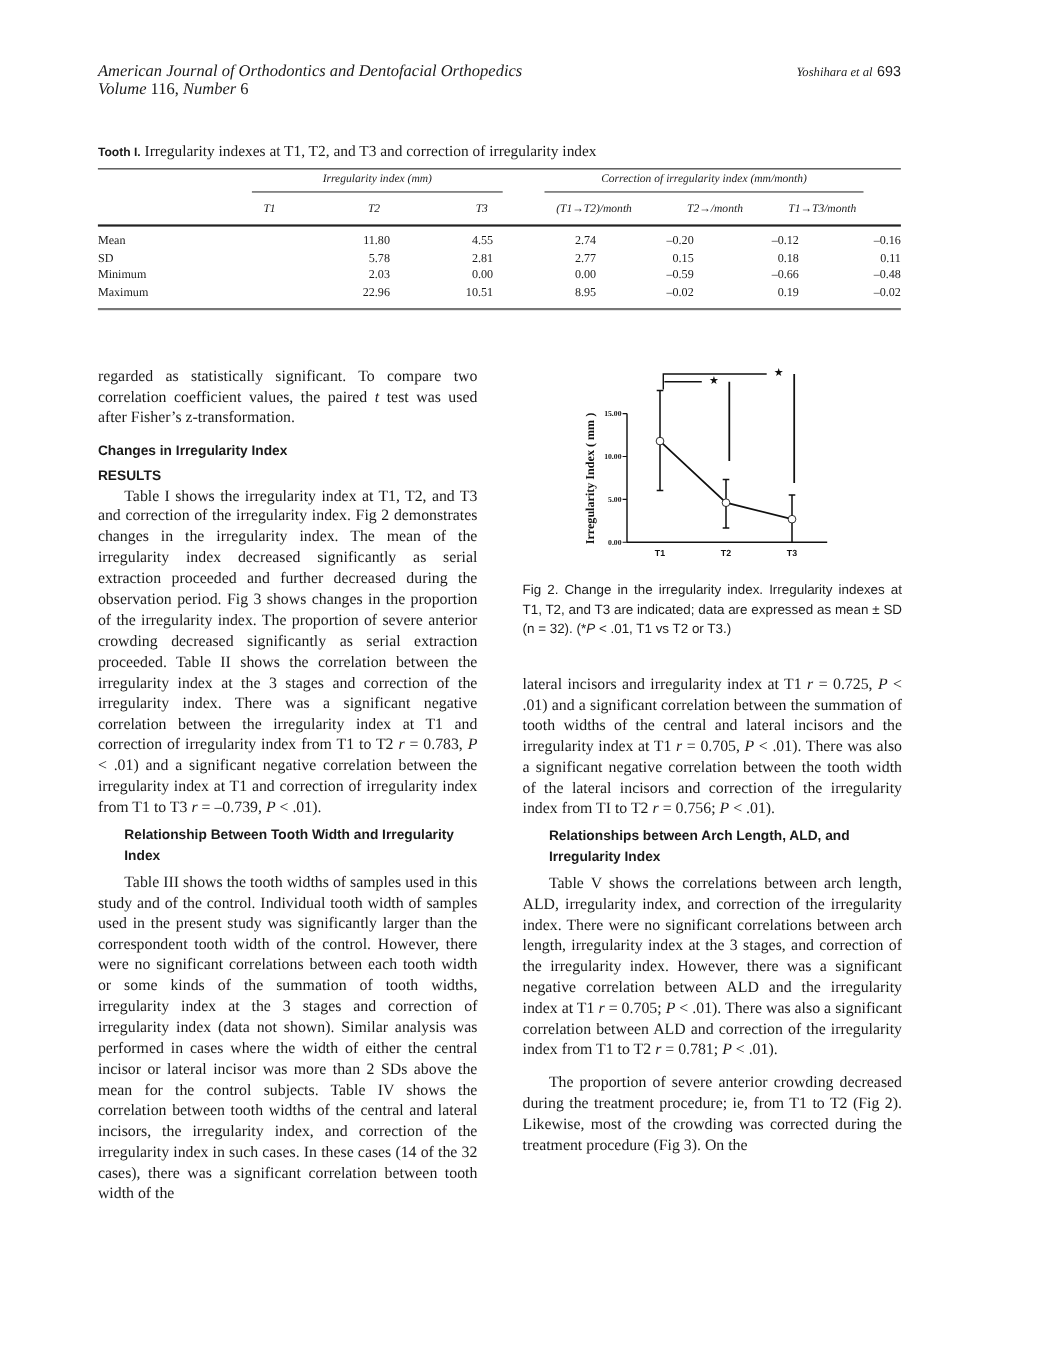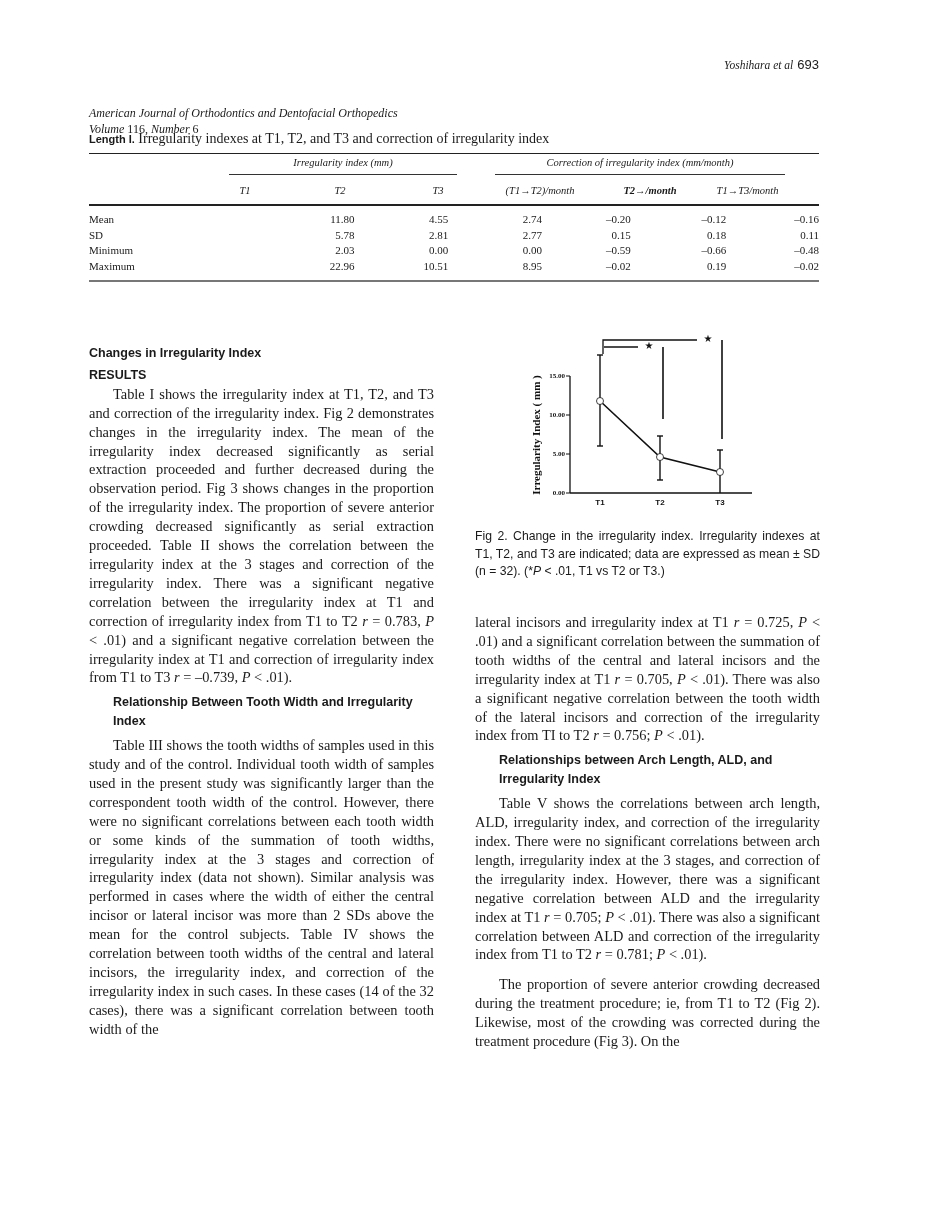--- a/index.html
+++ b/index.html
@@ -1,18 +1,18 @@
 <!DOCTYPE html>
 <html><head>
 <meta charset="utf-8">
 <style>
   html, body { margin: 0; padding: 0; background: #ffffff; }
   body { width: 950px; height: 1230px; position: relative; overflow: hidden; color: #1a1a1a; font-family: "Liberation Serif", serif; }
   .abs { position: absolute; }
-  .hdr-left { left: 89px; top: 57px; font-size: 12px; font-style: italic; line-height: 16px; margin-top: 48px; }
+  .hdr-left { left: 89px; top: 57px; font-size: 15px; font-style: italic; line-height: 16px; }
   .hdr-left .up { font-style: normal; }
   .hdr-right { right: 131px; top: 57px; font-size: 11.5px; font-style: italic; }
   .hdr-right .pg { font-style: normal; font-weight: normal; font-family: "Liberation Sans", sans-serif; font-size: 13px; margin-left: 4px; }
 
   .tcap { left: 89px; top: 131px; font-size: 14px; }
   .tcap .lab { font-family: "Liberation Sans", sans-serif; font-weight: bold; font-size: 11px; }
   .tline { left: 89px; width: 730px; background: #222; }
   .grp { font-size: 10.5px; font-style: italic; text-align: center; }
   .gline { height: 1px; background: #333; }
   .colh { font-size: 10.5px; font-style: italic; text-align: center; }
@@ -36,34 +36,34 @@
 
 <div class="abs hdr-left">
   <div>American Journal of Orthodontics and Dentofacial Orthopedics</div>
   <div><span>Volume</span> <span class="up">116,</span> <span>Number</span> <span class="up">6</span></div>
 </div>
 <div class="abs hdr-right">
   <span>Yoshihara et al</span><span class="pg">693</span>
 </div>
 
 <div class="abs tcap">
-  <span class="lab">Length I.</span>
+  <span class="lab">Tooth I.</span>
   <span>Irregularity indexes at T1, T2, and T3 and correction of irregularity index</span>
 </div>
 <div class="abs tline" style="top:153px;height:1px;"></div>
 <div class="abs grp" style="left:229px;width:228px;top:157px;font-style:italic;">Irregularity index (mm)</div>
 <div class="abs gline" style="left:229px;width:228px;top:174px;"></div>
 <div class="abs grp" style="left:495px;width:290px;top:157px;">Correction of irregularity index (mm/month)</div>
 <div class="abs gline" style="left:495px;width:290px;top:174px;"></div>
 
 <div class="abs colh" style="left:215px;width:60px;top:185px;">T1</div>
 <div class="abs colh" style="left:310px;width:60px;top:185px;">T2</div>
 <div class="abs colh" style="left:408px;width:60px;top:185px;">T3</div>
 <div class="abs colh" style="left:490px;width:100px;top:185px;">(T1→T2)/month</div>
-<div class="abs colh" style="left:605px;width:90px;top:185px;font-weight:bold;">T2→/month</div>
+<div class="abs colh" style="left:605px;width:90px;top:185px;">T2→/month</div>
 <div class="abs colh" style="left:700px;width:95px;top:185px;">T1→T3/month</div>
 <div class="abs tline" style="top:204px;height:2px;"></div>
 
 <table class="data">
   <colgroup>
       <col style="width:130px">
       <col style="width:129px">
       <col style="width:95px">
       <col style="width:95px">
       <col style="width:90px">
@@ -105,20 +105,21 @@
     <td class="num">8.95</td>
     <td class="num">–0.02</td>
     <td class="num">0.19</td>
     <td class="num">–0.02</td>
   </tr>
 </tbody>
   </table>
 <div class="abs tline" style="top:280px;height:2px;background:#777;"></div>
 
 <div class="col" style="left:89px;top:333px;">
+  <p class="noind"><span>regarded as statistically significant. To compare two correlation coefficient values, the paired </span><i>t</i><span> test was used after Fisher’s z-transformation.</span></p>
   <div class="gap"></div>
   <p class="h1" style="margin-bottom:3px;">Changes in Irregularity Index</p>
   <p class="h1">RESULTS</p>
   <p><span>Table I shows the irregularity index at T1, T2, and T3 and correction of the irregularity index. Fig 2 demonstrates changes in the irregularity index. The mean of the irregularity index decreased significantly as serial extraction proceeded and further decreased during the observation period. Fig 3 shows changes in the proportion of the irregularity index. The proportion of severe anterior crowding decreased significantly as serial extraction proceeded. Table II shows the correlation between the irregularity index at the 3 stages and correction of the irregularity index. There was a significant negative correlation between the irregularity index at T1 and correction of irregularity index from T1 to T2 </span><i>r</i><span> = 0.783, </span><i>P</i><span> &lt; .01) and a significant negative correlation between the irregularity index at T1 and correction of irregularity index from T1 to T3 </span><i>r</i><span> = –0.739, </span><i>P</i><span> &lt; .01).</span></p>
   <p class="h2">Relationship Between Tooth Width and Irregularity Index</p>
   <p>Table III shows the tooth widths of samples used in this study and of the control. Individual tooth width of samples used in the present study was significantly larger than the correspondent tooth width of the control. However, there were no significant correlations between each tooth width or some kinds of the summation of tooth widths, irregularity index at the 3 stages and correction of irregularity index (data not shown). Similar analysis was performed in cases where the width of either the central incisor or lateral incisor was more than 2 SDs above the mean for the control subjects. Table IV shows the correlation between tooth widths of the central and lateral incisors, the irregularity index, and correction of the irregularity index in such cases. In these cases (14 of the 32 cases), there was a significant correlation between tooth width of the</p>
 </div>
 
 <svg class="abs" style="left:520px;top:330px;" width="260" height="185" viewBox="520 330 260 185">
   <g font-family="Liberation Serif, serif" fill="#111" stroke="#111">

